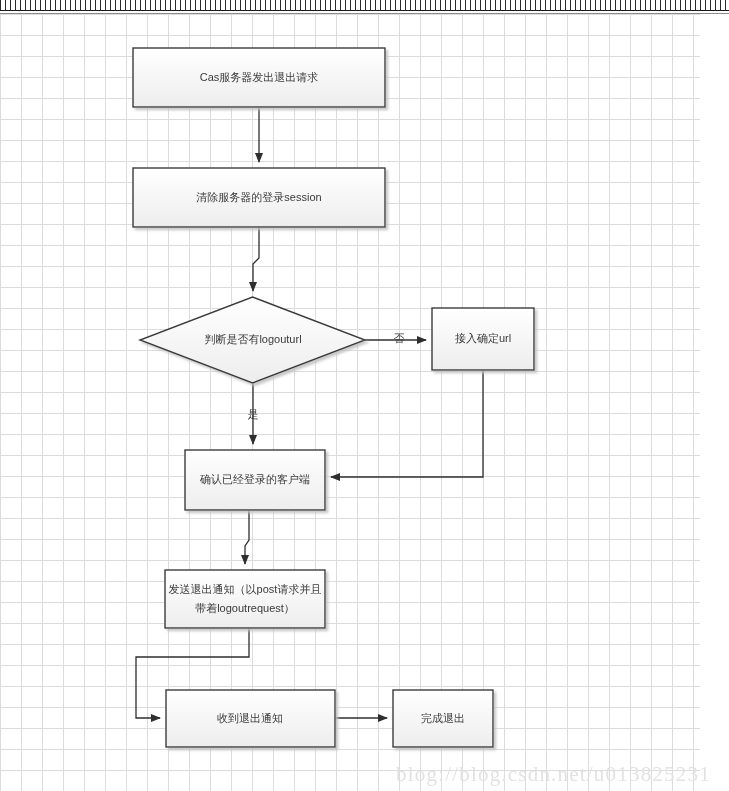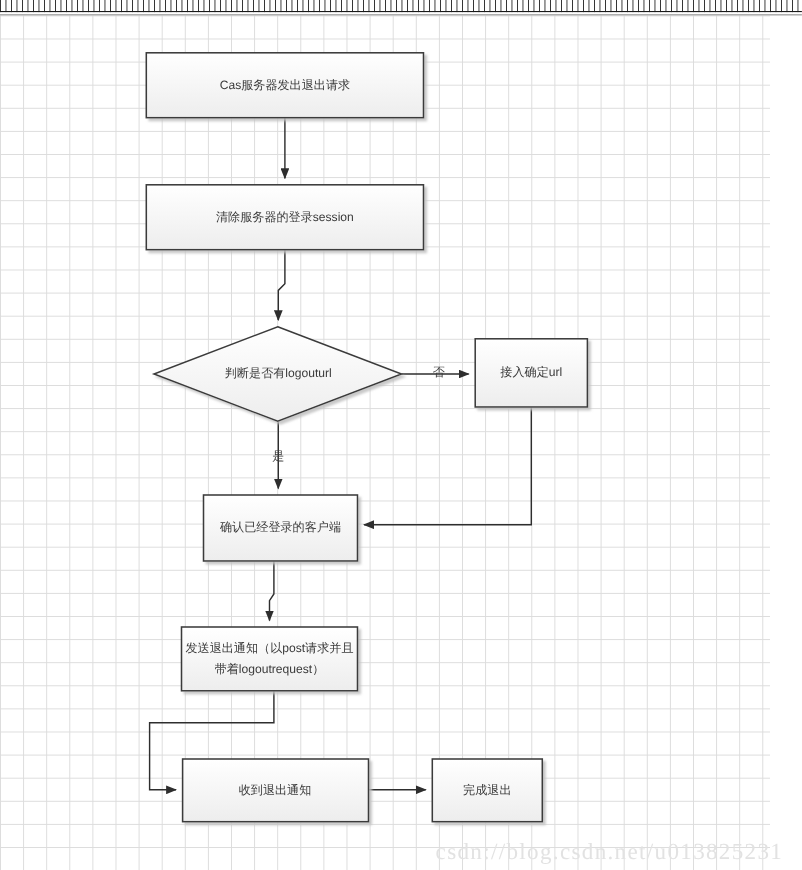--- a/index.html
+++ b/index.html
@@ -191,15 +191,15 @@
         <text class="node-text" x="443" y="719">完成退出</text>
       </g>
     </g>
 
     <g>
       <text class="edge-label" x="399" y="339">否</text>
       <text class="edge-label" x="253" y="415">是</text>
     </g>
   </svg>
 
-  <div class="watermark">csdn://blog.csdn.net/u013825231</div>
+  <div class="watermark">blog://blog.csdn.net/u013825231</div>
 
 </div>
 
 </body></html>

